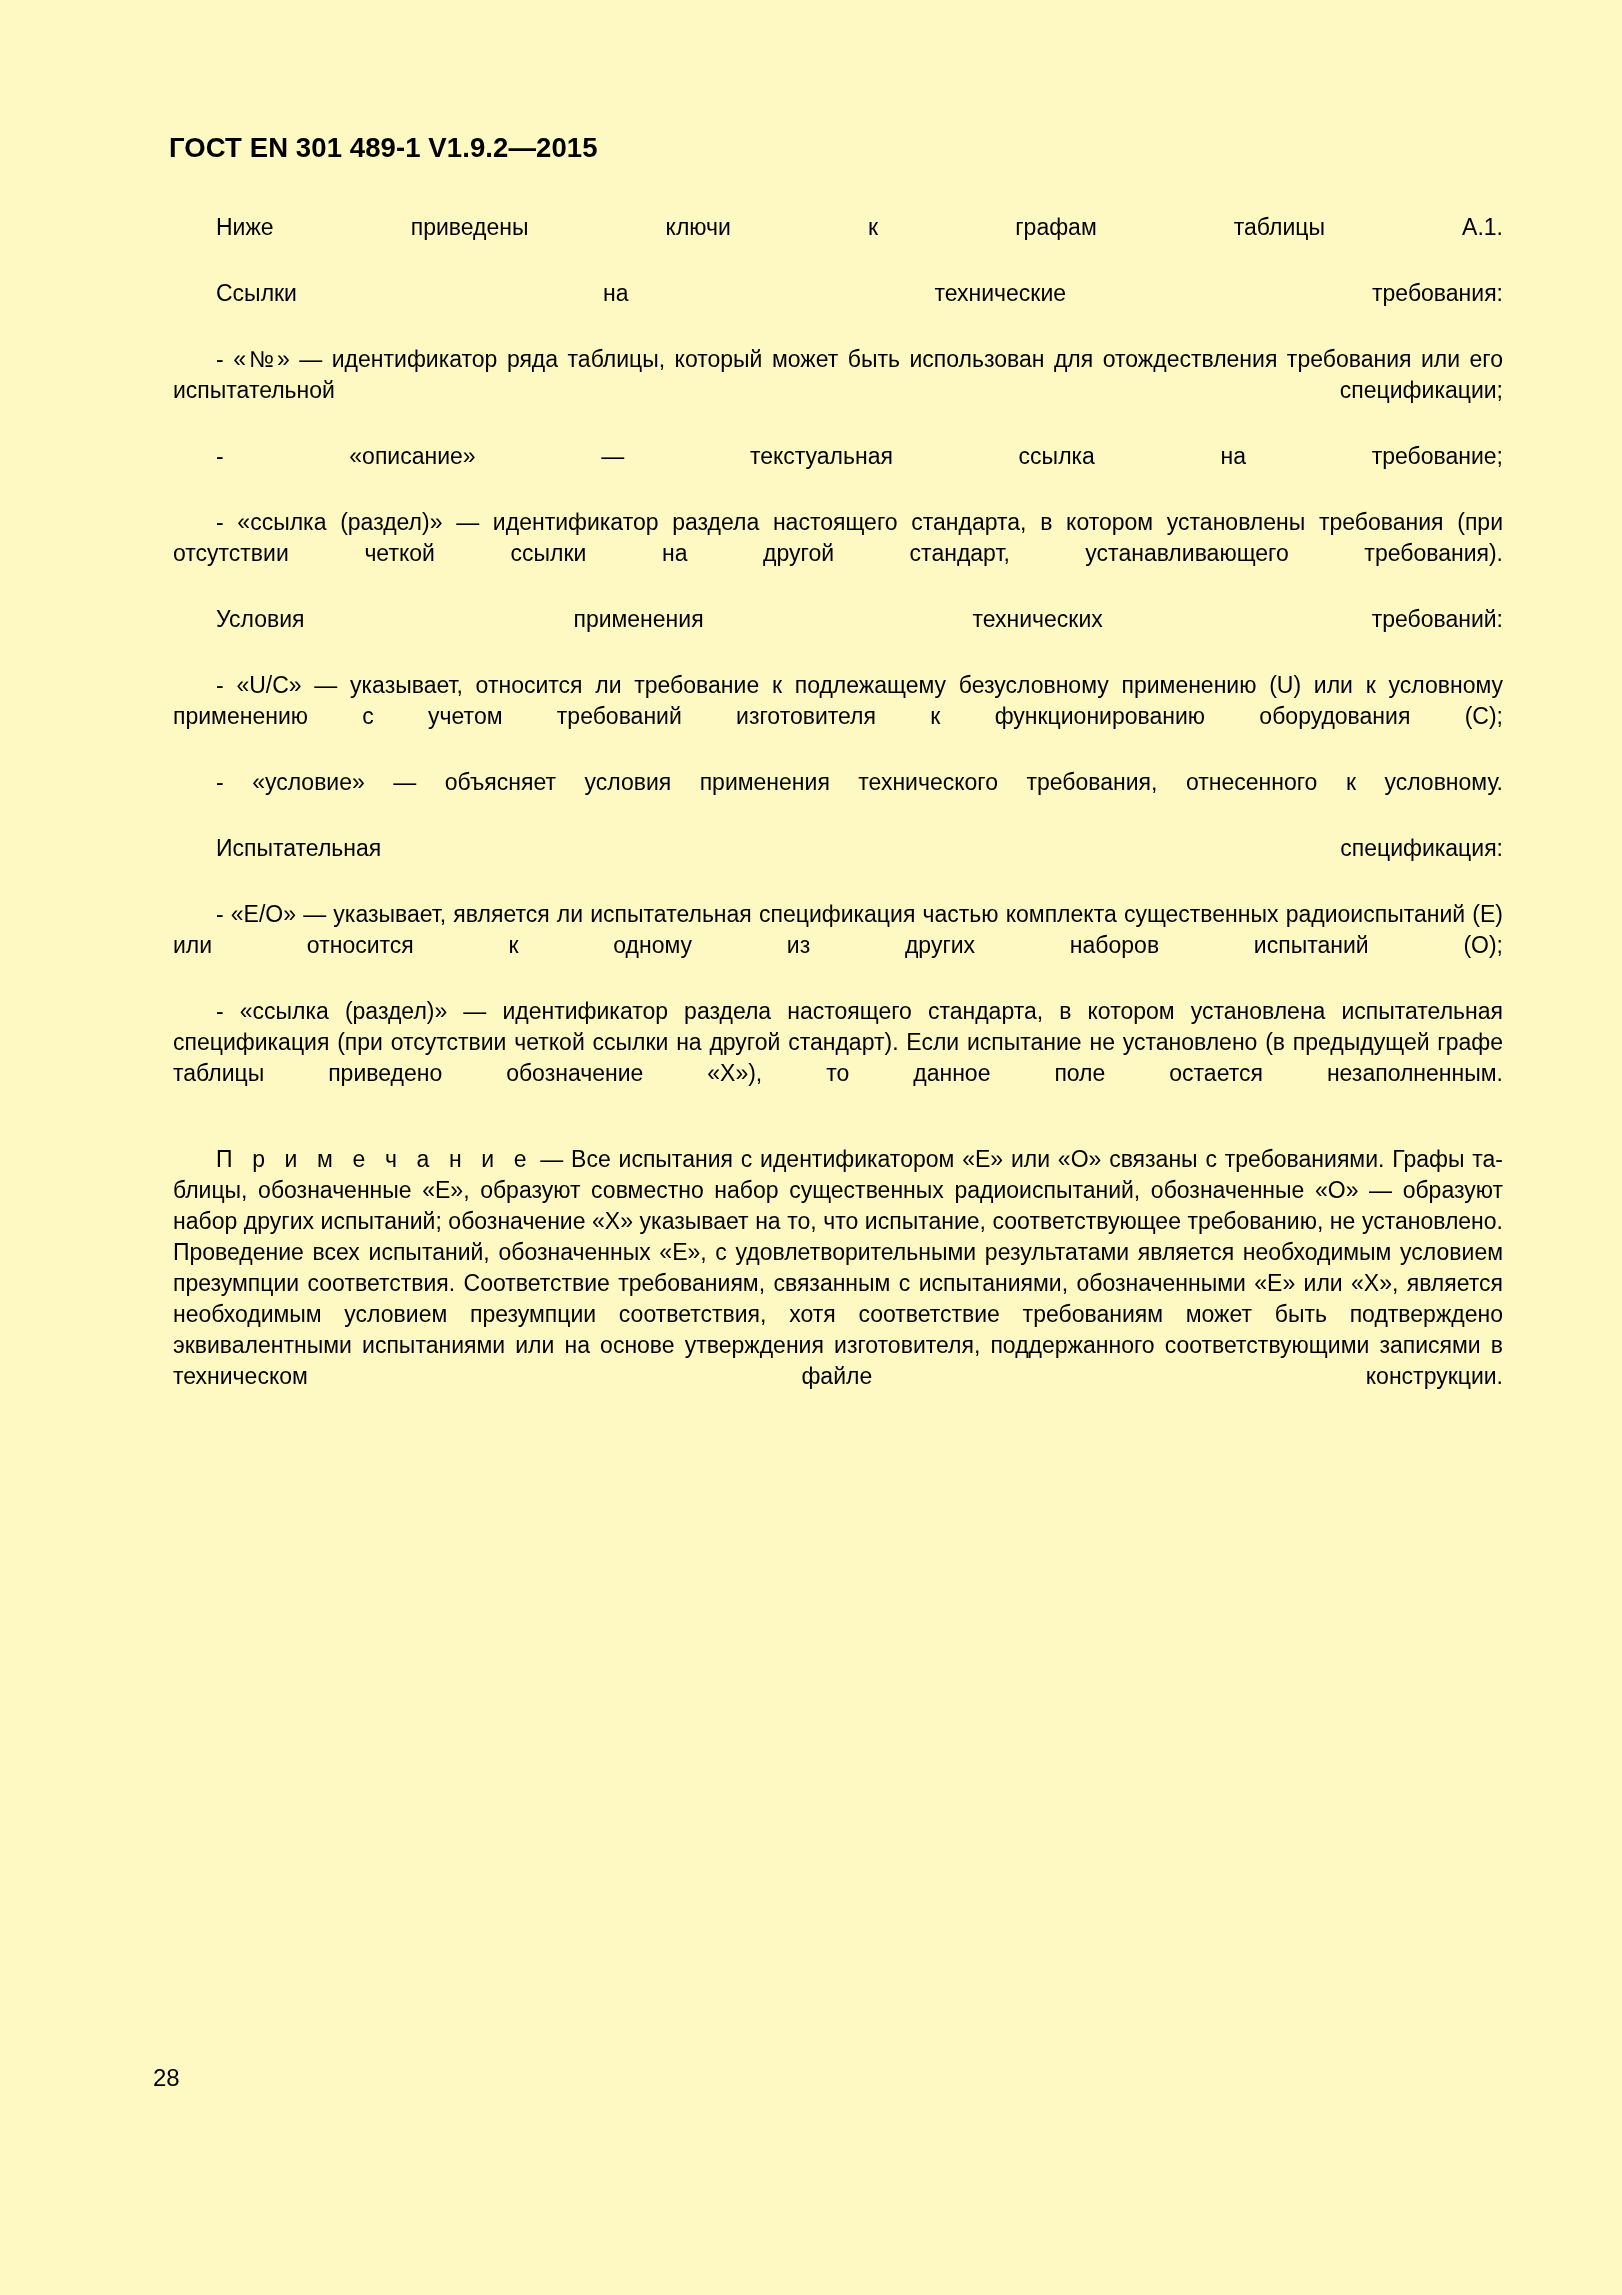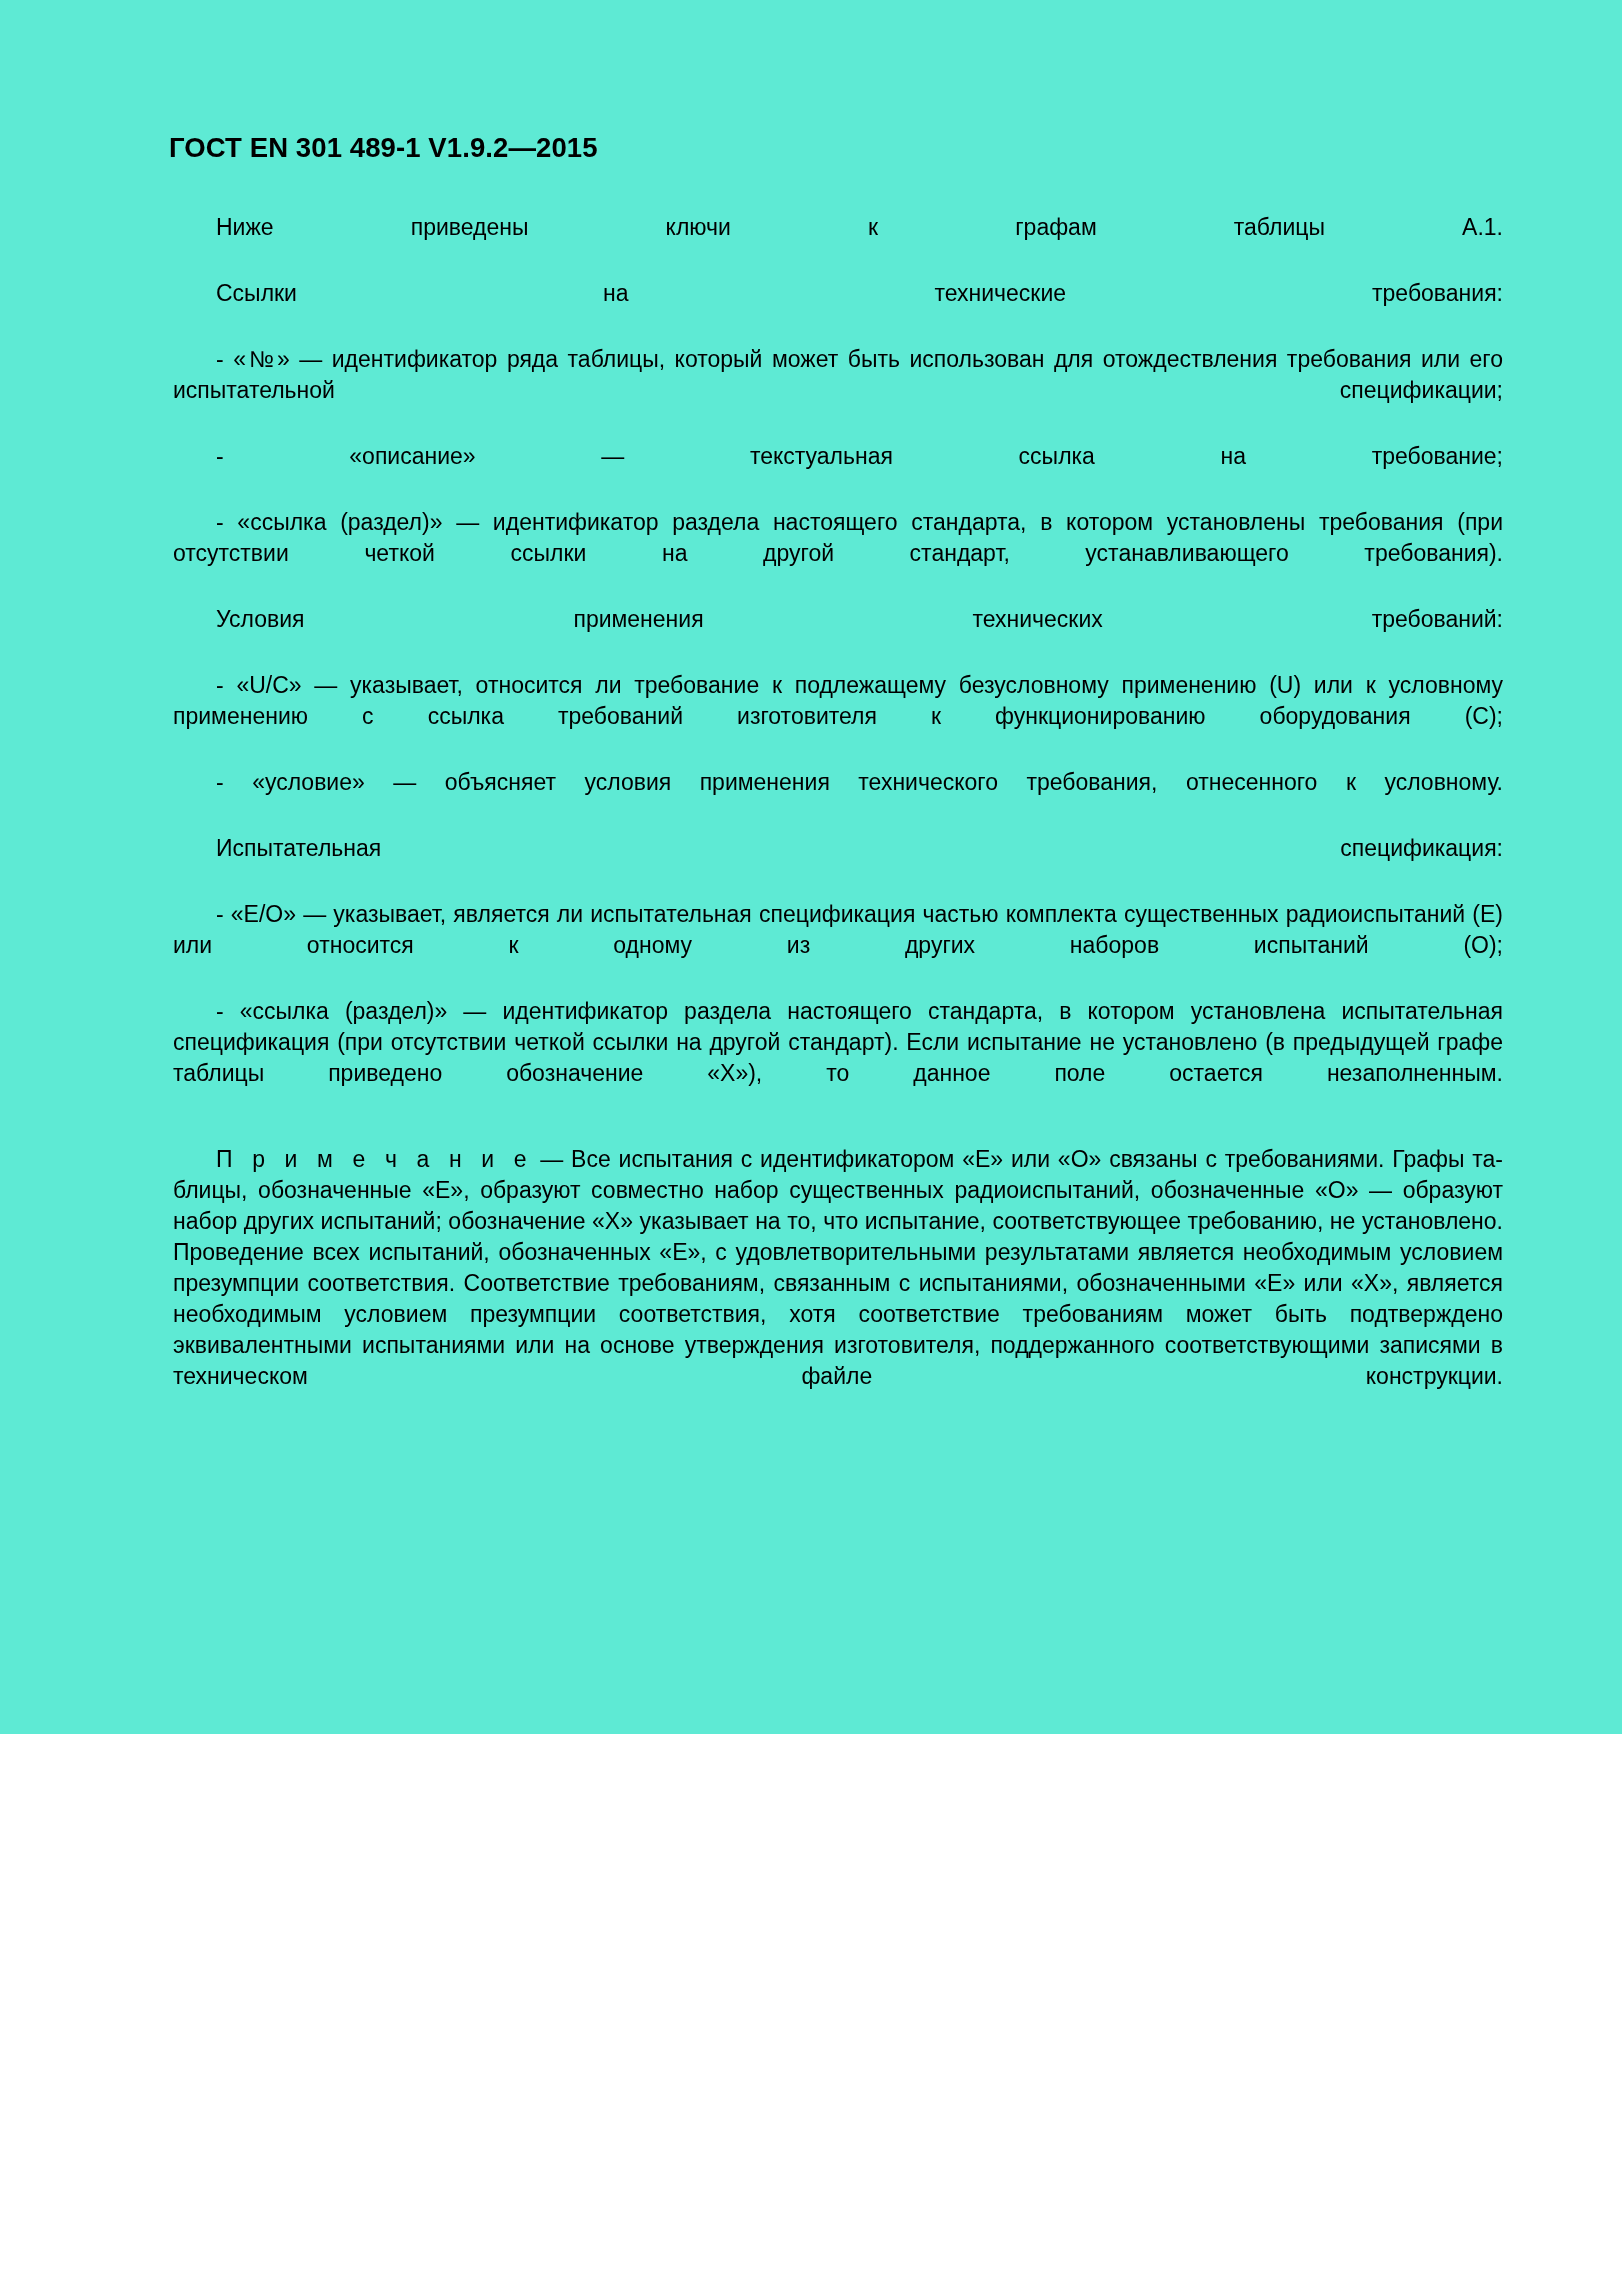--- a/index.html
+++ b/index.html
@@ -5,22 +5,22 @@
 <style>
   html, body {
     margin: 0;
     padding: 0;
     background: #ffffff;
   }
 
   .page {
     position: relative;
     width: 1623px;
-    height: 1734px;
-    background: #5eead4;
+    height: 2295px;
+    background: #fef9c3;
     overflow: hidden;
     font-family: "Liberation Sans", "DejaVu Sans", sans-serif;
     color: #000000;
     box-sizing: border-box;
   }
 
   
   .running-head {
     position: absolute;
     left: 169px;
@@ -93,21 +93,21 @@
     <p class="para indent">Ссылки на технические требования:</p>
 
     <p class="para indent">- «№» — идентификатор ряда таблицы, который может быть использован для отождествления требования или его испытательной спецификации;</p>
 
     <p class="para indent">- «описание» — текстуальная ссылка на требование;</p>
 
     <p class="para indent">- «ссылка (раздел)» — идентификатор раздела настоящего стандарта, в котором установлены требования (при отсутствии четкой ссылки на другой стандарт, устанавливающего требования).</p>
 
     <p class="para indent">Условия применения технических требований:</p>
 
-    <p class="para indent">- «U/C» — указывает, относится ли требование к подлежащему безусловному применению (U) или к услов­ному применению с ссылка требований изготовителя к функционированию оборудования (C);</p>
+    <p class="para indent">- «U/C» — указывает, относится ли требование к подлежащему безусловному применению (U) или к услов­ному применению с учетом требований изготовителя к функционированию оборудования (C);</p>
 
     <p class="para indent">- «условие» — объясняет условия применения технического требования, отнесенного к условному.</p>
 
     <p class="para indent">Испытательная спецификация:</p>
 
     <p class="para indent">- «E/O» — указывает, является ли испытательная спецификация частью комплекта существенных радио­испытаний (E) или относится к одному из других наборов испытаний (O);</p>
 
     <p class="para indent">- «ссылка (раздел)» — идентификатор раздела настоящего стандарта, в котором установлена испытатель­ная спецификация (при отсутствии четкой ссылки на другой стандарт). Если испытание не установлено (в преды­дущей графе таблицы приведено обозначение «X»), то данное поле остается незаполненным.</p>
 
     <p class="para indent block-note"><span class="note-label">П р и м е ч а н и е</span><span> — </span><span>Все испытания с идентификатором «E» или «O» связаны с требованиями. Графы та­блицы, обозначенные «E», образуют совместно набор существенных радиоиспытаний, обозначенные «O» — об­разуют набор других испытаний; обозначение «X» указывает на то, что испытание, соответствующее требованию, не установлено. Проведение всех испытаний, обозначенных «E», с удовлетворительными результатами является необходимым условием презумпции соответствия. Соответствие требованиям, связанным с испытаниями, обозна­ченными «E» или «X», является необходимым условием презумпции соответствия, хотя соответствие требованиям может быть подтверждено эквивалентными испытаниями или на основе утверждения изготовителя, поддержанно­го соответствующими записями в техническом файле конструкции.</span></p>

